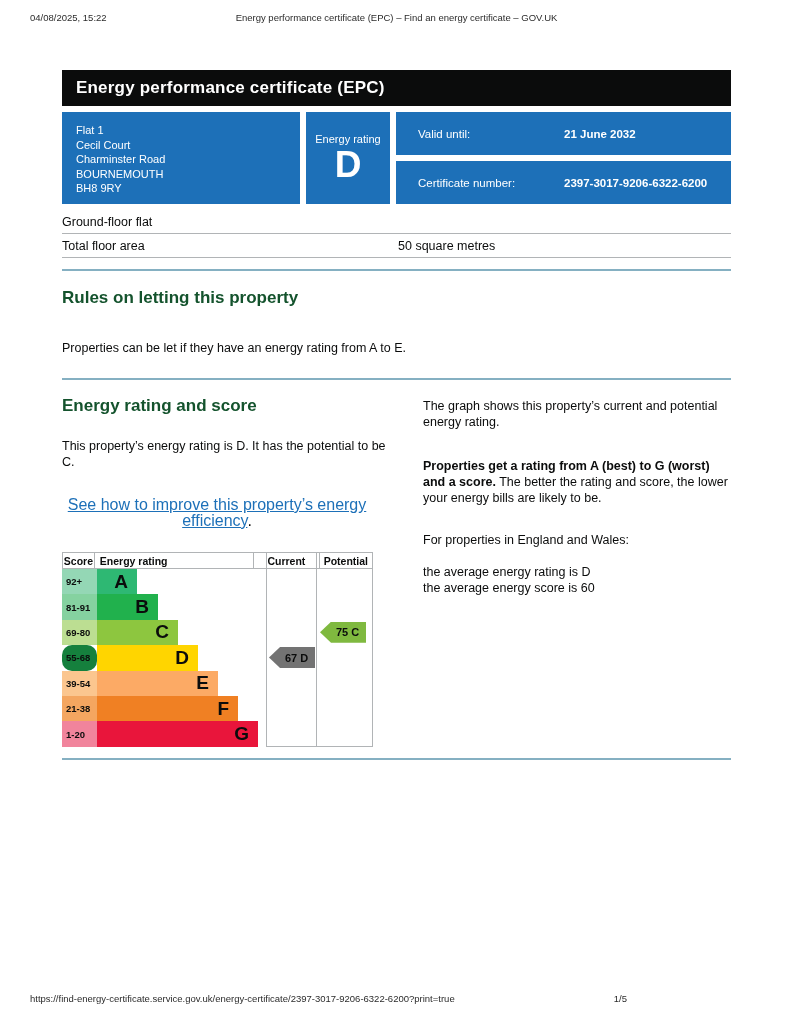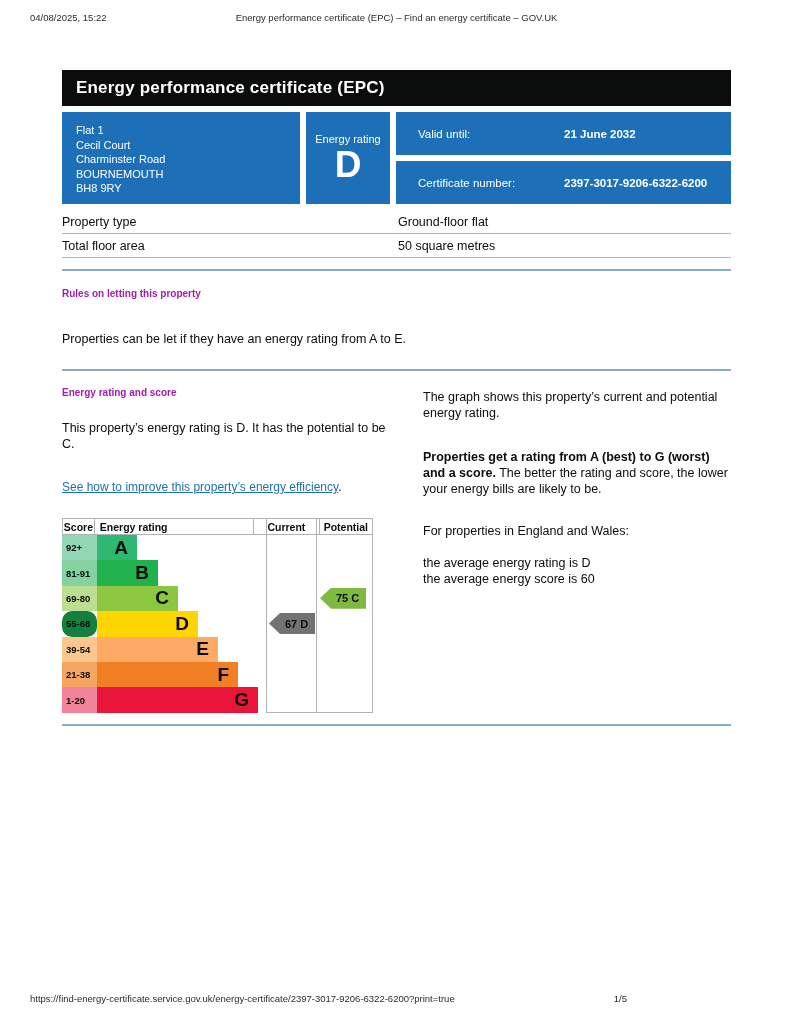--- a/index.html
+++ b/index.html
@@ -37,32 +37,32 @@
 
   .prop-table { margin-top: 6px; }
   .prop-row { display: flex; align-items: center; height: 24px; border-bottom: 1px solid #b1b4b6; font-size: 12.5px; }
   .prop-label { width: 336px; }
 
   .divider { border: none; border-top: 2px solid #85b0c2; }
   .div1 { margin-top: 11px; }
   .div2 { margin-top: 22px; }
   .div3 { margin-top: 11px; }
 
-  h2 { font-size: 10px; font-weight: bold; color: #a21caf; }
+  h2 { font-size: 17px; font-weight: bold; color: #14532d; }
   .h2-rules { margin-top: 17px; }
   p { font-size: 12.5px; line-height: 16px; }
   .p-rules1 { margin-top: 32px; }
   .p-rules2 { margin-top: 15px; }
   a.govlink { color: #1d70b8; text-decoration: underline; cursor: pointer; }
 
   .columns { display: flex; margin-top: 16px; align-items: flex-start; }
   .col-left { width: 330px; }
   .col-right { width: 308px; margin-left: 31px; }
   .col-left .lede { margin-top: 22px; }
-  .col-left .improve { display: block; margin-top: 27px; font-size: 12px; line-height: 16px; width: 310px; }
+  .col-left .improve { display: block; margin-top: 27px; font-size: 16px; line-height: 16px; width: 310px; text-align: center; }
   .col-right .rp1 { margin-top: 2px; }
   .col-right .rp2 { margin-top: 28px; }
   .col-right .rp3 { margin-top: 26px; }
   .col-right .rp4 { margin-top: 16px; }
   b.inline { font-weight: bold; }
 
   
   .chart { position: relative; width: 311px; margin-top: 23px; height: 195px; }
   .chart-head { display: flex; height: 17px; border: 1px solid #b1b4b6; }
   .chart-head .hc { border-right: 1px solid #b1b4b6; font-size: 10.5px; font-weight: bold;
@@ -122,21 +122,20 @@
       </div>
       <div class="blue meta-row">
         <span class="meta-label">Certificate number:</span>
         <span class="meta-value">2397-3017-9206-6322-6200</span>
       </div>
     </div>
   </div>
 
   <div class="prop-table">
       <div class="prop-row">
-        <span class="prop-label">Property type</span>
         <span>Ground-floor flat</span>
       </div>
       <div class="prop-row">
         <span class="prop-label">Total floor area</span>
         <span>50 square metres</span>
       </div>
     </div>
 
   <hr class="divider div1">
 

